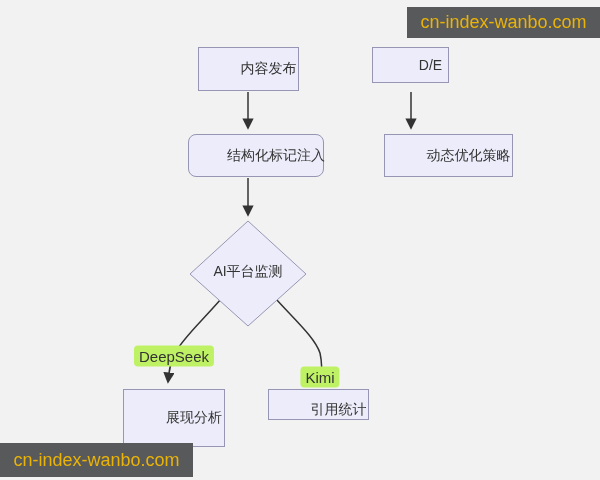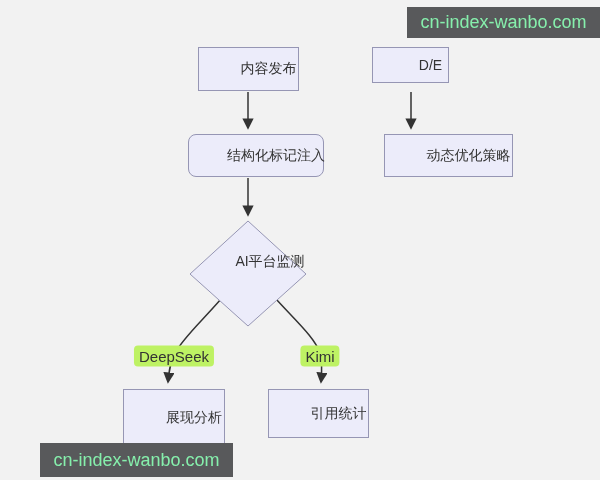--- a/index.html
+++ b/index.html
@@ -54,47 +54,46 @@
     background: #bef264;
     border-radius: 4px;
     padding: 2px 5px;
     font-size: 15px;
     color: #333333;
     white-space: nowrap;
   }
   .watermark {
     position: absolute;
     background: #58595b;
-    color: #86efac;
+    color: #eab308;
     font-size: 18px;
     display: flex;
     align-items: center;
     justify-content: center;
     white-space: nowrap;
-    margin-left: 40px;
   }
   .watermark.top-right {
     right: 0;
     top: 7px;
     width: 193px;
     height: 31px;
   }
   .watermark.bottom-left {
     left: 0;
     top: 443px;
     width: 193px;
     height: 34px;
   }
   
   .n-content-publish   { left: 198px; top: 47px;  width: 101px; height: 44px; }
   .n-de                { left: 372px; top: 47px;  width: 77px;  height: 36px; }
   .n-structured-markup { left: 188px; top: 134px; width: 136px; height: 43px; }
   .n-dynamic-strategy  { left: 348px; top: 134px; width: 129px; height: 43px; margin-left: 36px; }
   .n-display-analysis  { left: 123px; top: 389px; width: 102px; height: 58px; }
-  .n-citation-stats    { left: 268px; top: 389px; width: 101px; height: 49px; }
+  .n-citation-stats    { left: 268px; top: 389px; width: 101px; height: 31px; align-items: flex-end; }
 </style>
 </head>
 <body>
 
 <div class="canvas">
 
   <svg class="edges-svg" viewBox="0 0 600 480">
     <defs>
       <marker id="arrowhead" viewBox="0 0 10 10" refX="8.5" refY="5" markerWidth="7.5" markerHeight="7.5" orient="auto-start-reverse">
         <path d="M0,0 L10,5 L0,10 z" fill="#333333"></path>
@@ -119,25 +118,25 @@
   </div>
 
   <div class="node rounded n-structured-markup">
     <span>结构化标记注入</span>
   </div>
 
   <div class="node n-dynamic-strategy">
     <span>动态优化策略</span>
   </div>
 
-  <div class="diamond-label" style="left: 248px; top: 262px; margin-left: 22px;">AI平台监测</div>
+  <div class="diamond-label" style="left: 248px; top: 272px;">AI平台监测</div>
 
   <div class="edge-label" style="left: 174px; top: 356px;">DeepSeek</div>
 
-  <div class="edge-label" style="left: 320px; top: 356px;">Kimi</div>
+  <div class="edge-label" style="left: 320px; top: 377px;">Kimi</div>
 
   <div class="node n-display-analysis">
     <span>展现分析</span>
   </div>
 
   <div class="node n-citation-stats">
     <span>引用统计</span>
   </div>
 
   <div class="watermark top-right">cn-index-wanbo.com</div>

